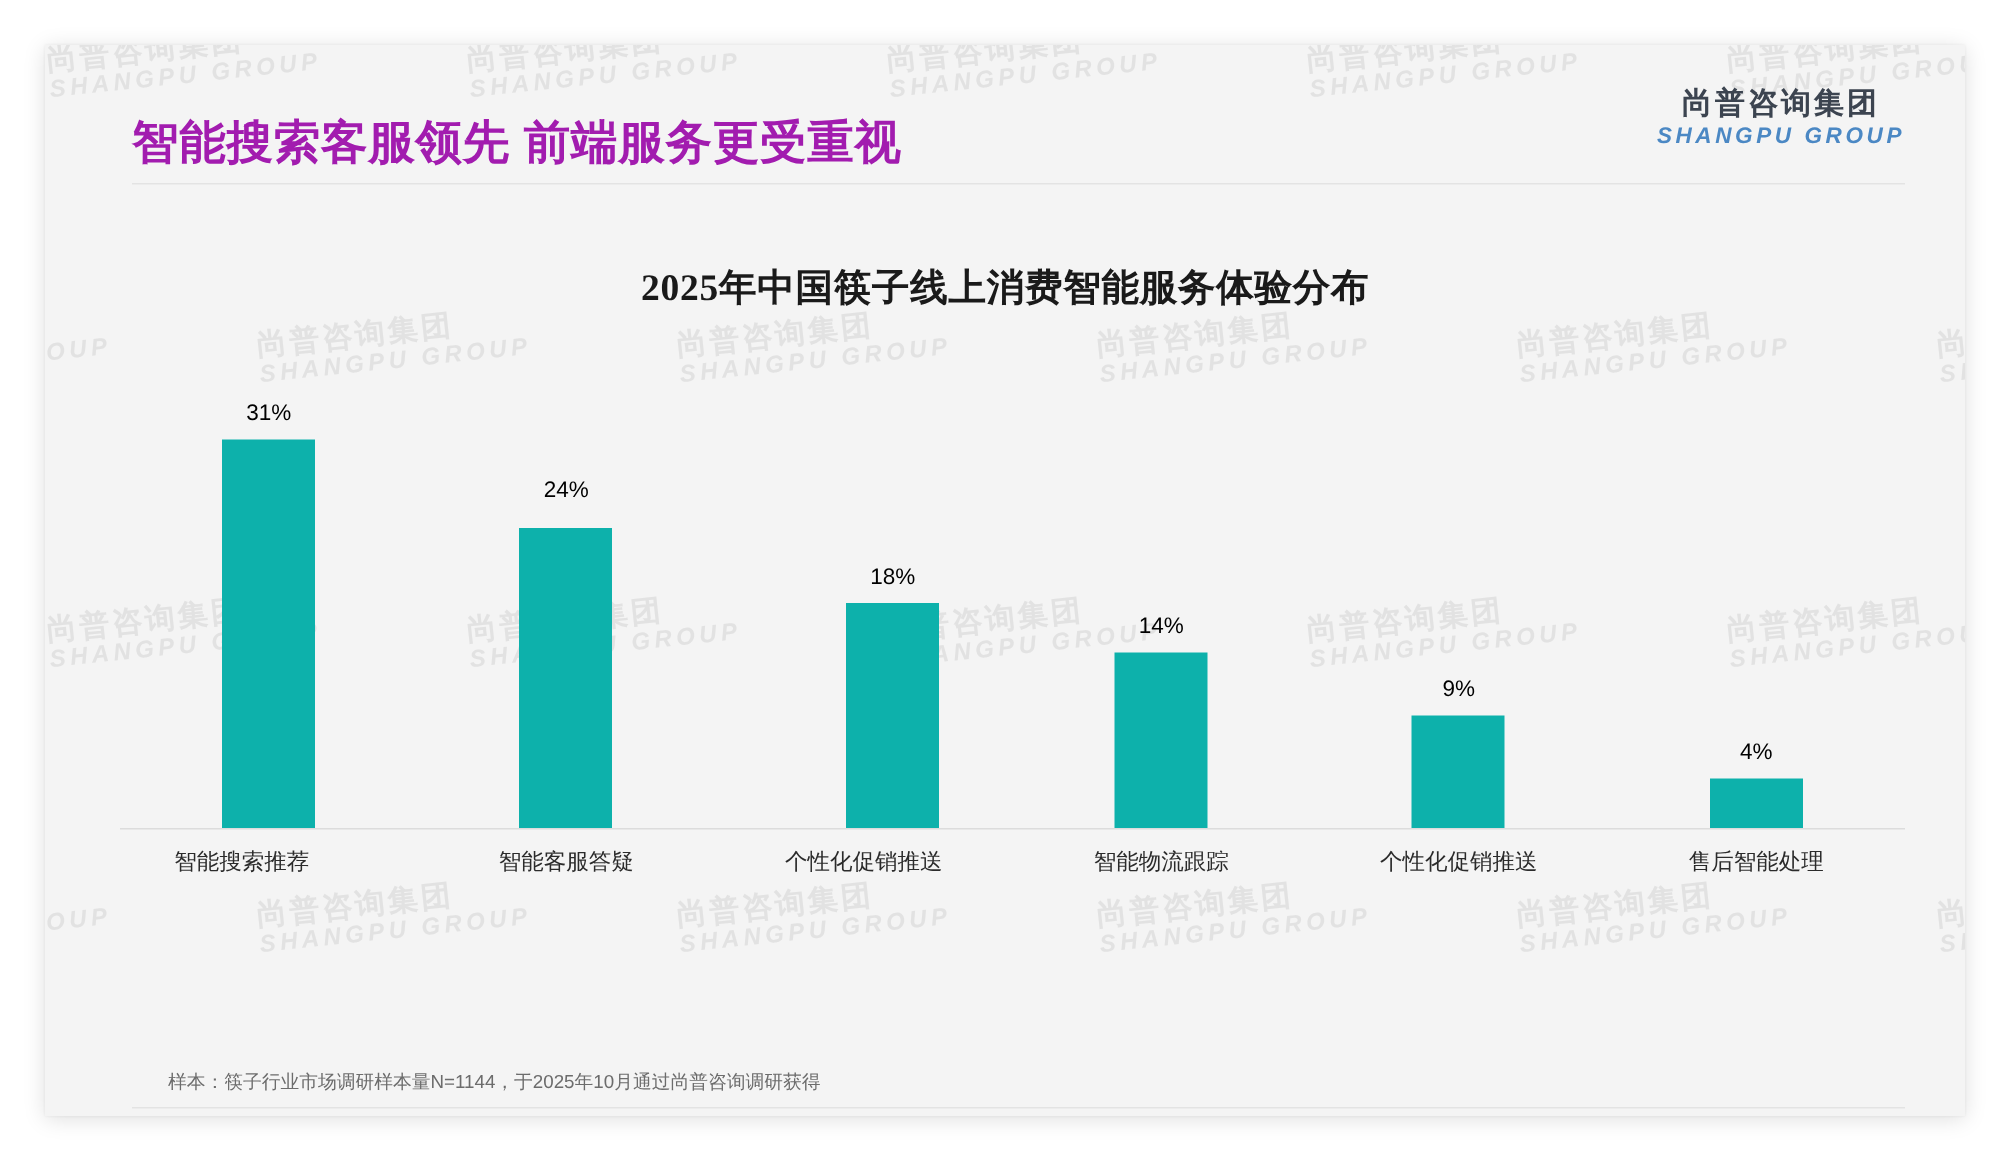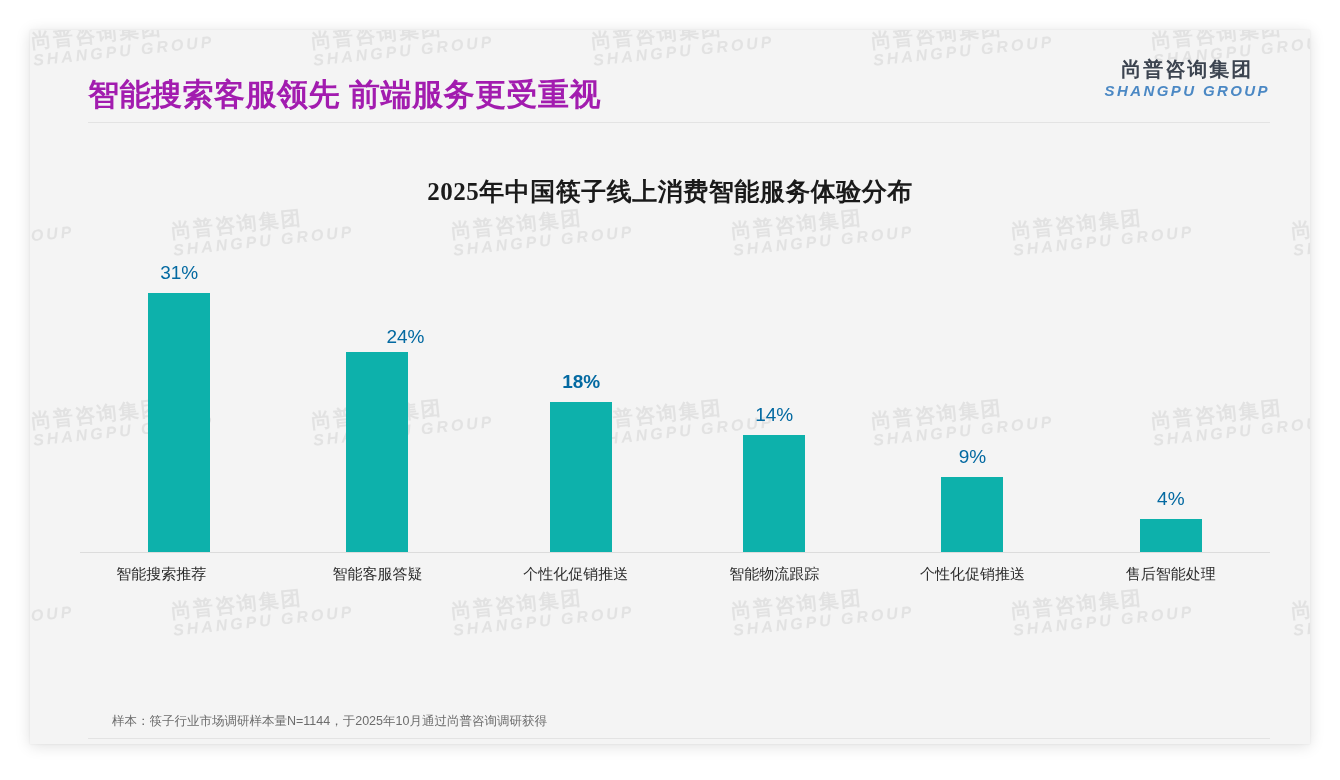--- a/index.html
+++ b/index.html
@@ -151,22 +151,22 @@
     bottom: 0;
     left: 50%;
     transform: translateX(-50%);
     width: 62px;
     background: #0db1ab;
   }
   .bar-value {
     position: absolute;
     left: 50%;
     transform: translateX(-50%);
-    font-size: 19px;
-    color: #0369a1;
+    font-size: 15px;
+    color: #000000;
     white-space: nowrap;
   }
   .bar-label {
     position: absolute;
     top: 535px;
     width: 198px;
     text-align: center;
     font-size: 15px;
     color: #2b2b2b;
     white-space: nowrap;
@@ -307,23 +307,23 @@
 
   <div id="chart-area">
     <div id="chart-title">2025年中国筷子线上消费智能服务体验分布</div>
     <div id="plot">
         <div class="bar-slot" style="width: 198.333px; left: 0px;">
           <div class="bar" style="height: 259px; background: rgb(13, 177, 171);"></div>
           <div class="bar-value" style="bottom: 268px;">31%</div>
         </div>
         <div class="bar-slot" style="width: 198.333px; left: 198.333px;">
           <div class="bar" style="height: 200px; background: rgb(13, 177, 171);"></div>
-          <div class="bar-value" style="bottom: 204px; margin-left: 28px;">24%</div>
-        </div>
-        <div class="bar-slot" style="width: 198.333px; left: 402px; font-weight: bold;">
+          <div class="bar-value" style="bottom: 217px;">24%</div>
+        </div>
+        <div class="bar-slot" style="width: 198.333px; left: 416px;">
           <div class="bar" style="height: 150px; background: rgb(13, 177, 171);"></div>
           <div class="bar-value" style="bottom: 159px;">18%</div>
         </div>
         <div class="bar-slot" style="width: 198.333px; left: 595px; text-decoration: underline;">
           <div class="bar" style="height: 117px; background: rgb(13, 177, 171);"></div>
           <div class="bar-value" style="bottom: 126px;">14%</div>
         </div>
         <div class="bar-slot" style="width: 198.333px; left: 793.333px;">
           <div class="bar" style="height: 75px; background: rgb(13, 177, 171);"></div>
           <div class="bar-value" style="bottom: 84px;">9%</div>

